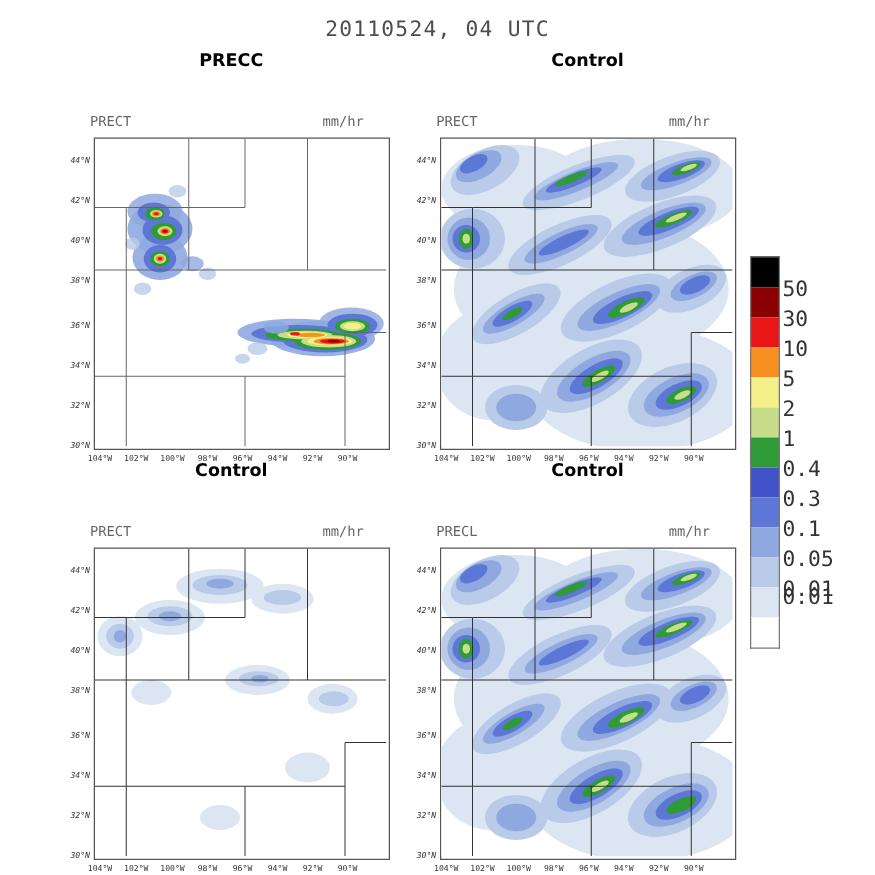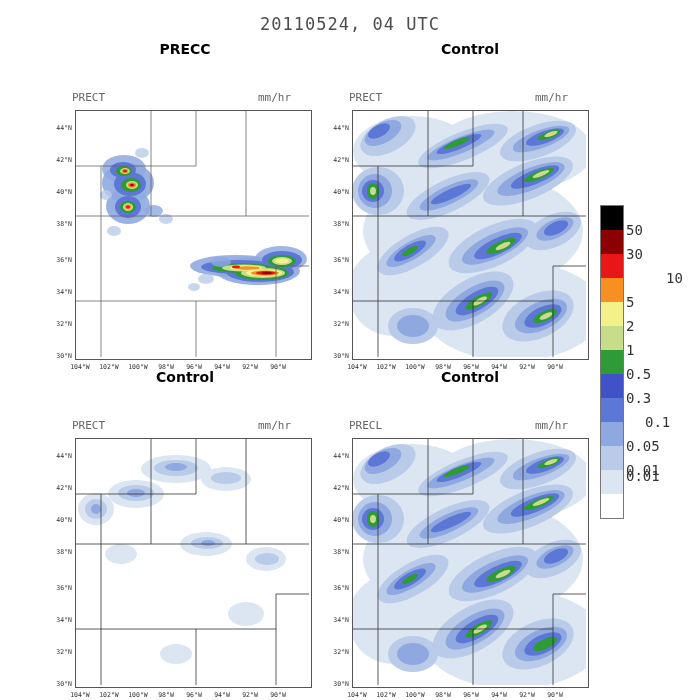--- a/index.html
+++ b/index.html
@@ -31,21 +31,21 @@
     position:absolute;
     font-family:"DejaVu Sans Mono", monospace;
     font-size:11px;color:#666;
   }
   .axis-lab{
     position:absolute;
     font-family:"DejaVu Sans Mono", monospace;
     font-size:6.5px;color:#333;
     white-space:nowrap;
   }
-  .ylab{ text-align:right; }
+  .ylab{ text-align:right;font-style:italic; }
   .xlab{ text-align:center; }
   .map-frame{
     position:absolute;
     border:1px solid #555;
     background:#ffffff;
     overflow:hidden;
   }
   .cbar{
     position:absolute;
     left:600px;top:205px;
@@ -54,21 +54,21 @@
   .cbar-cell{
     width:22px;height:24px;
     border-left:1px solid #777;
     border-right:1px solid #777;
   }
   .cbar-cell:first-child{border-top:1px solid #777;}
   .cbar-cell:last-child{border-bottom:1px solid #777;}
   .cbar-tick{
     position:absolute;left:26px;
     font-family:"DejaVu Sans Mono", monospace;
-    font-size:14px;color:#333;
+    font-size:17px;color:#333;
   }
   svg{display:block;}
 </style>
 </head>
 <body>
 
 <div class="title">20110524, 04 UTC</div>
 
 <div class="panel-title" style="left:60px;top:41px;width:250px;">PRECC</div>
 <div class="panel-title" style="left:345px;top:41px;width:250px;">Control</div>
@@ -460,22 +460,22 @@
   <div class="cbar-cell" style="background:#2e9b36;"></div>
   <div class="cbar-cell" style="background:#4151c8;"></div>
   <div class="cbar-cell" style="background:#5d77d6;"></div>
   <div class="cbar-cell" style="background:#8fa9e0;"></div>
   <div class="cbar-cell" style="background:#b9cbe9;"></div>
   <div class="cbar-cell" style="background:#dbe6f2;"></div>
   <div class="cbar-cell" style="background:#ffffff;"></div>
 </div>
 <div class="cbar-tick" style="left:626px;top:222px;">50</div>
 <div class="cbar-tick" style="left:626px;top:246px;">30</div>
-<div class="cbar-tick" style="left:626px;top:270px;margin-left:40px;">10</div>
+<div class="cbar-tick" style="left:626px;top:270px;">10</div>
 <div class="cbar-tick" style="left:626px;top:294px;">5</div>
 <div class="cbar-tick" style="left:626px;top:318px;">2</div>
 <div class="cbar-tick" style="left:626px;top:342px;">1</div>
-<div class="cbar-tick" style="left:626px;top:366px;">0.5</div>
+<div class="cbar-tick" style="left:626px;top:366px;">0.4</div>
 <div class="cbar-tick" style="left:626px;top:390px;">0.3</div>
-<div class="cbar-tick" style="left:645px;top:414px;">0.1</div>
+<div class="cbar-tick" style="left:626px;top:414px;">0.1</div>
 <div class="cbar-tick" style="left:626px;top:438px;text-align:center;">0.05</div>
 <div class="cbar-tick" style="left:626px;top:462px;">0.01</div>
 <div class="cbar-tick" style="left:626px;top:468px;">0.01</div>
 
 </body></html>

